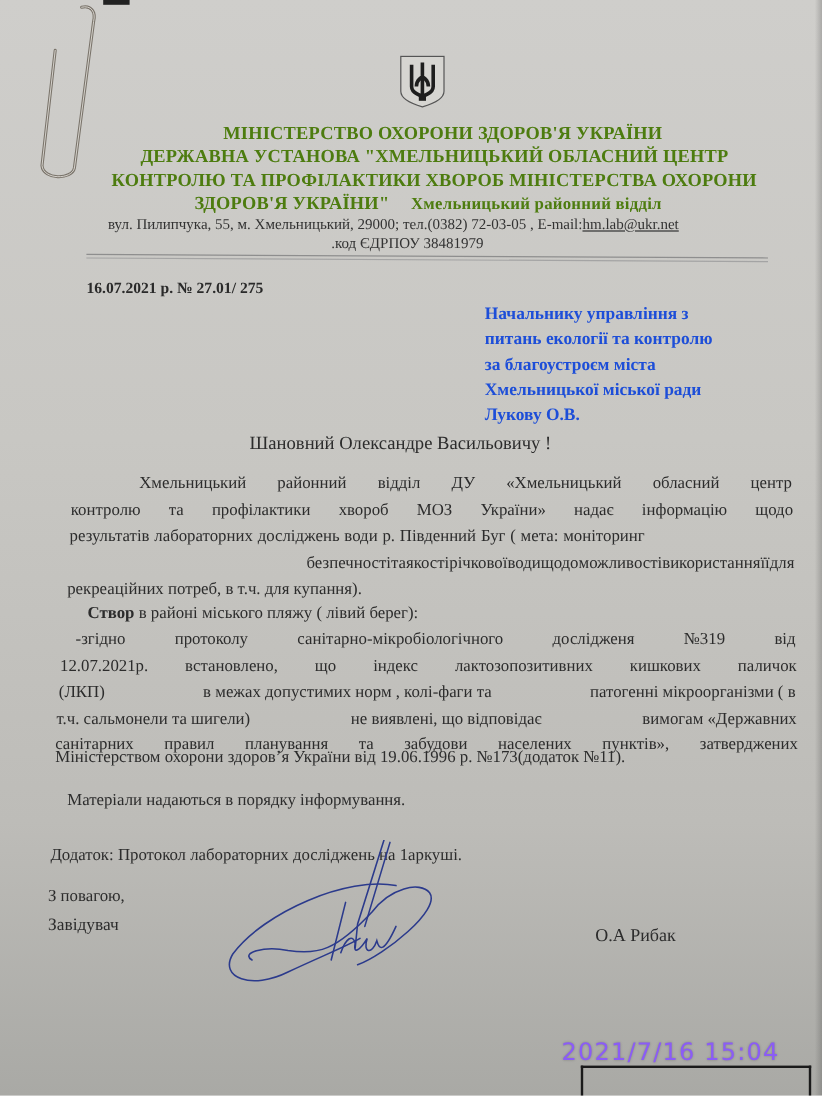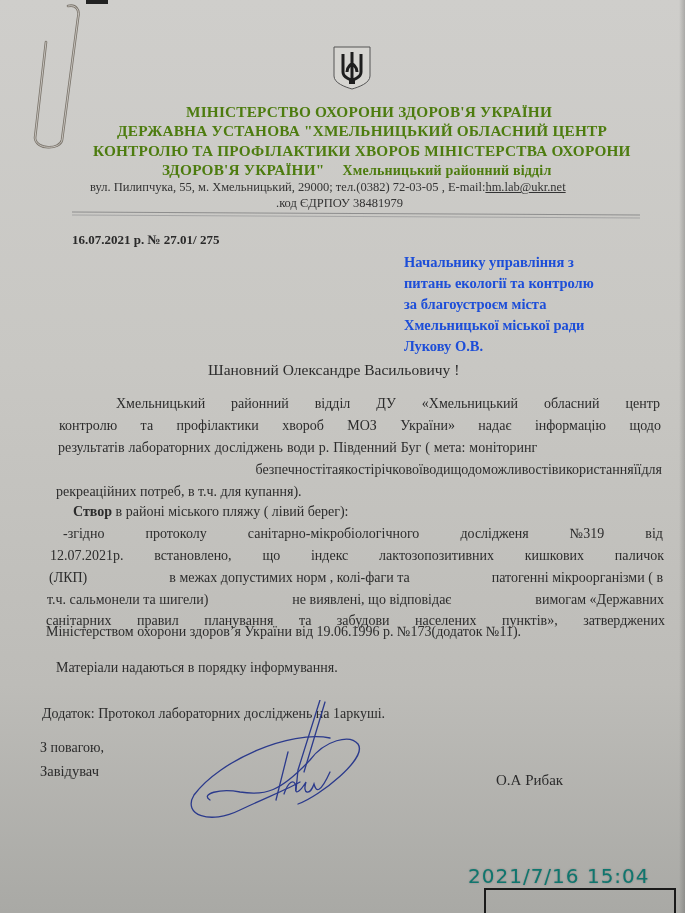--- a/index.html
+++ b/index.html
@@ -12,21 +12,21 @@
   .sheet { position:absolute; inset:0; }
   .abs { position:absolute; white-space:nowrap; }
   .bold { font-weight:bold; }
   .hdr { font-weight:bold; font-size:15.3px; color:#4d7c0f; letter-spacing:0.2px; }
   .hdr-small { font-size:12.5px; color:#333;text-align:center; }
   .rule { position:absolute; left:72px; width:568px; height:2px; top:213px;
           border-top:1px solid #8e8e8e; border-bottom:1px solid #a4a4a4; transform:rotate(0.3deg); }
   .addr { font-weight:bold; font-size:14.5px; color:#1d4ed8; line-height:21px; }
   .body { font-size:14px; color:#2c2c2c; }
   .just { display:flex; justify-content:space-between; }
-  .timestamp { font-family:"DejaVu Sans", sans-serif; color:#0f766e; font-size:20px; letter-spacing:1px;
+  .timestamp { font-family:"DejaVu Sans", sans-serif; color:#8b5cf6; font-size:20px; letter-spacing:1px;
                text-shadow:0 0 2px rgba(0,0,0,0.25); }
   .coat { position:absolute; left:333px; top:46px; width:38px; height:44px; }
   .paperclip { position:absolute; left:28px; top:0; width:60px; height:150px; }
   .signature { position:absolute; left:180px; top:700px; width:230px; height:130px; }
   .stamp-box { position:absolute; left:484px; top:888px; width:188px; height:30px;
                border:2px solid #1a1a1a; border-bottom:none; }
   .sheet-edge { position:absolute; right:0; top:0; width:6px; height:913px;
                 background:linear-gradient(90deg, rgba(0,0,0,0) , rgba(60,60,60,0.25)); }
 </style>
 </head>

